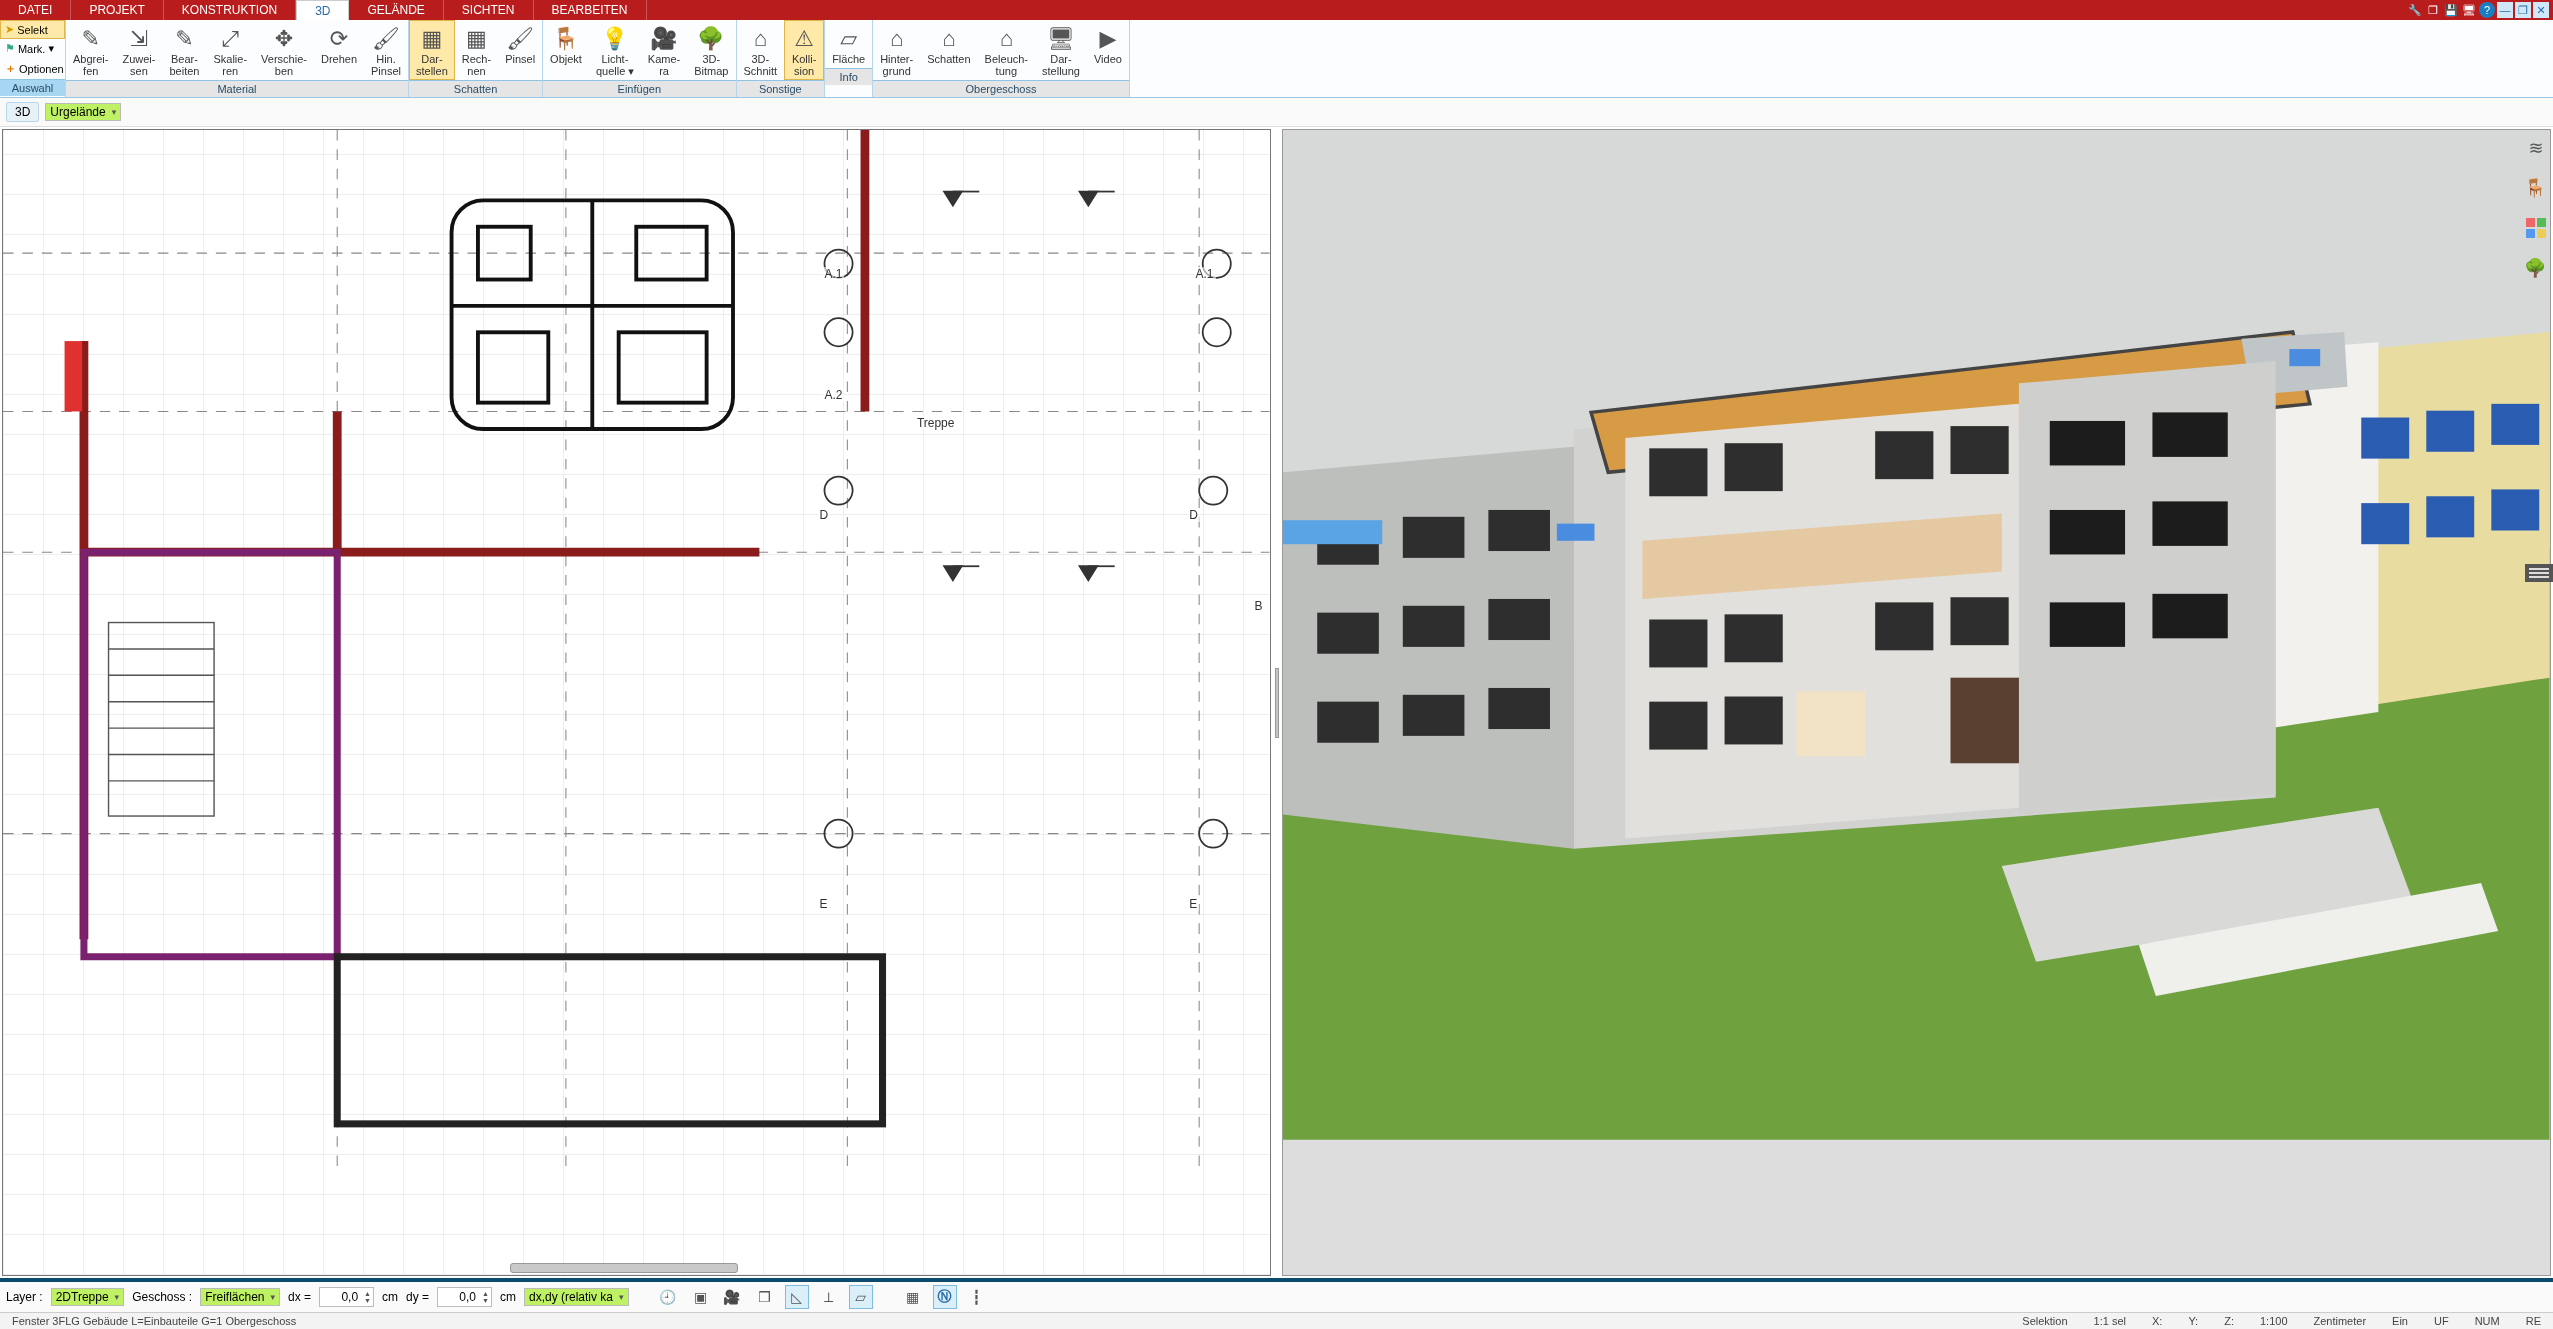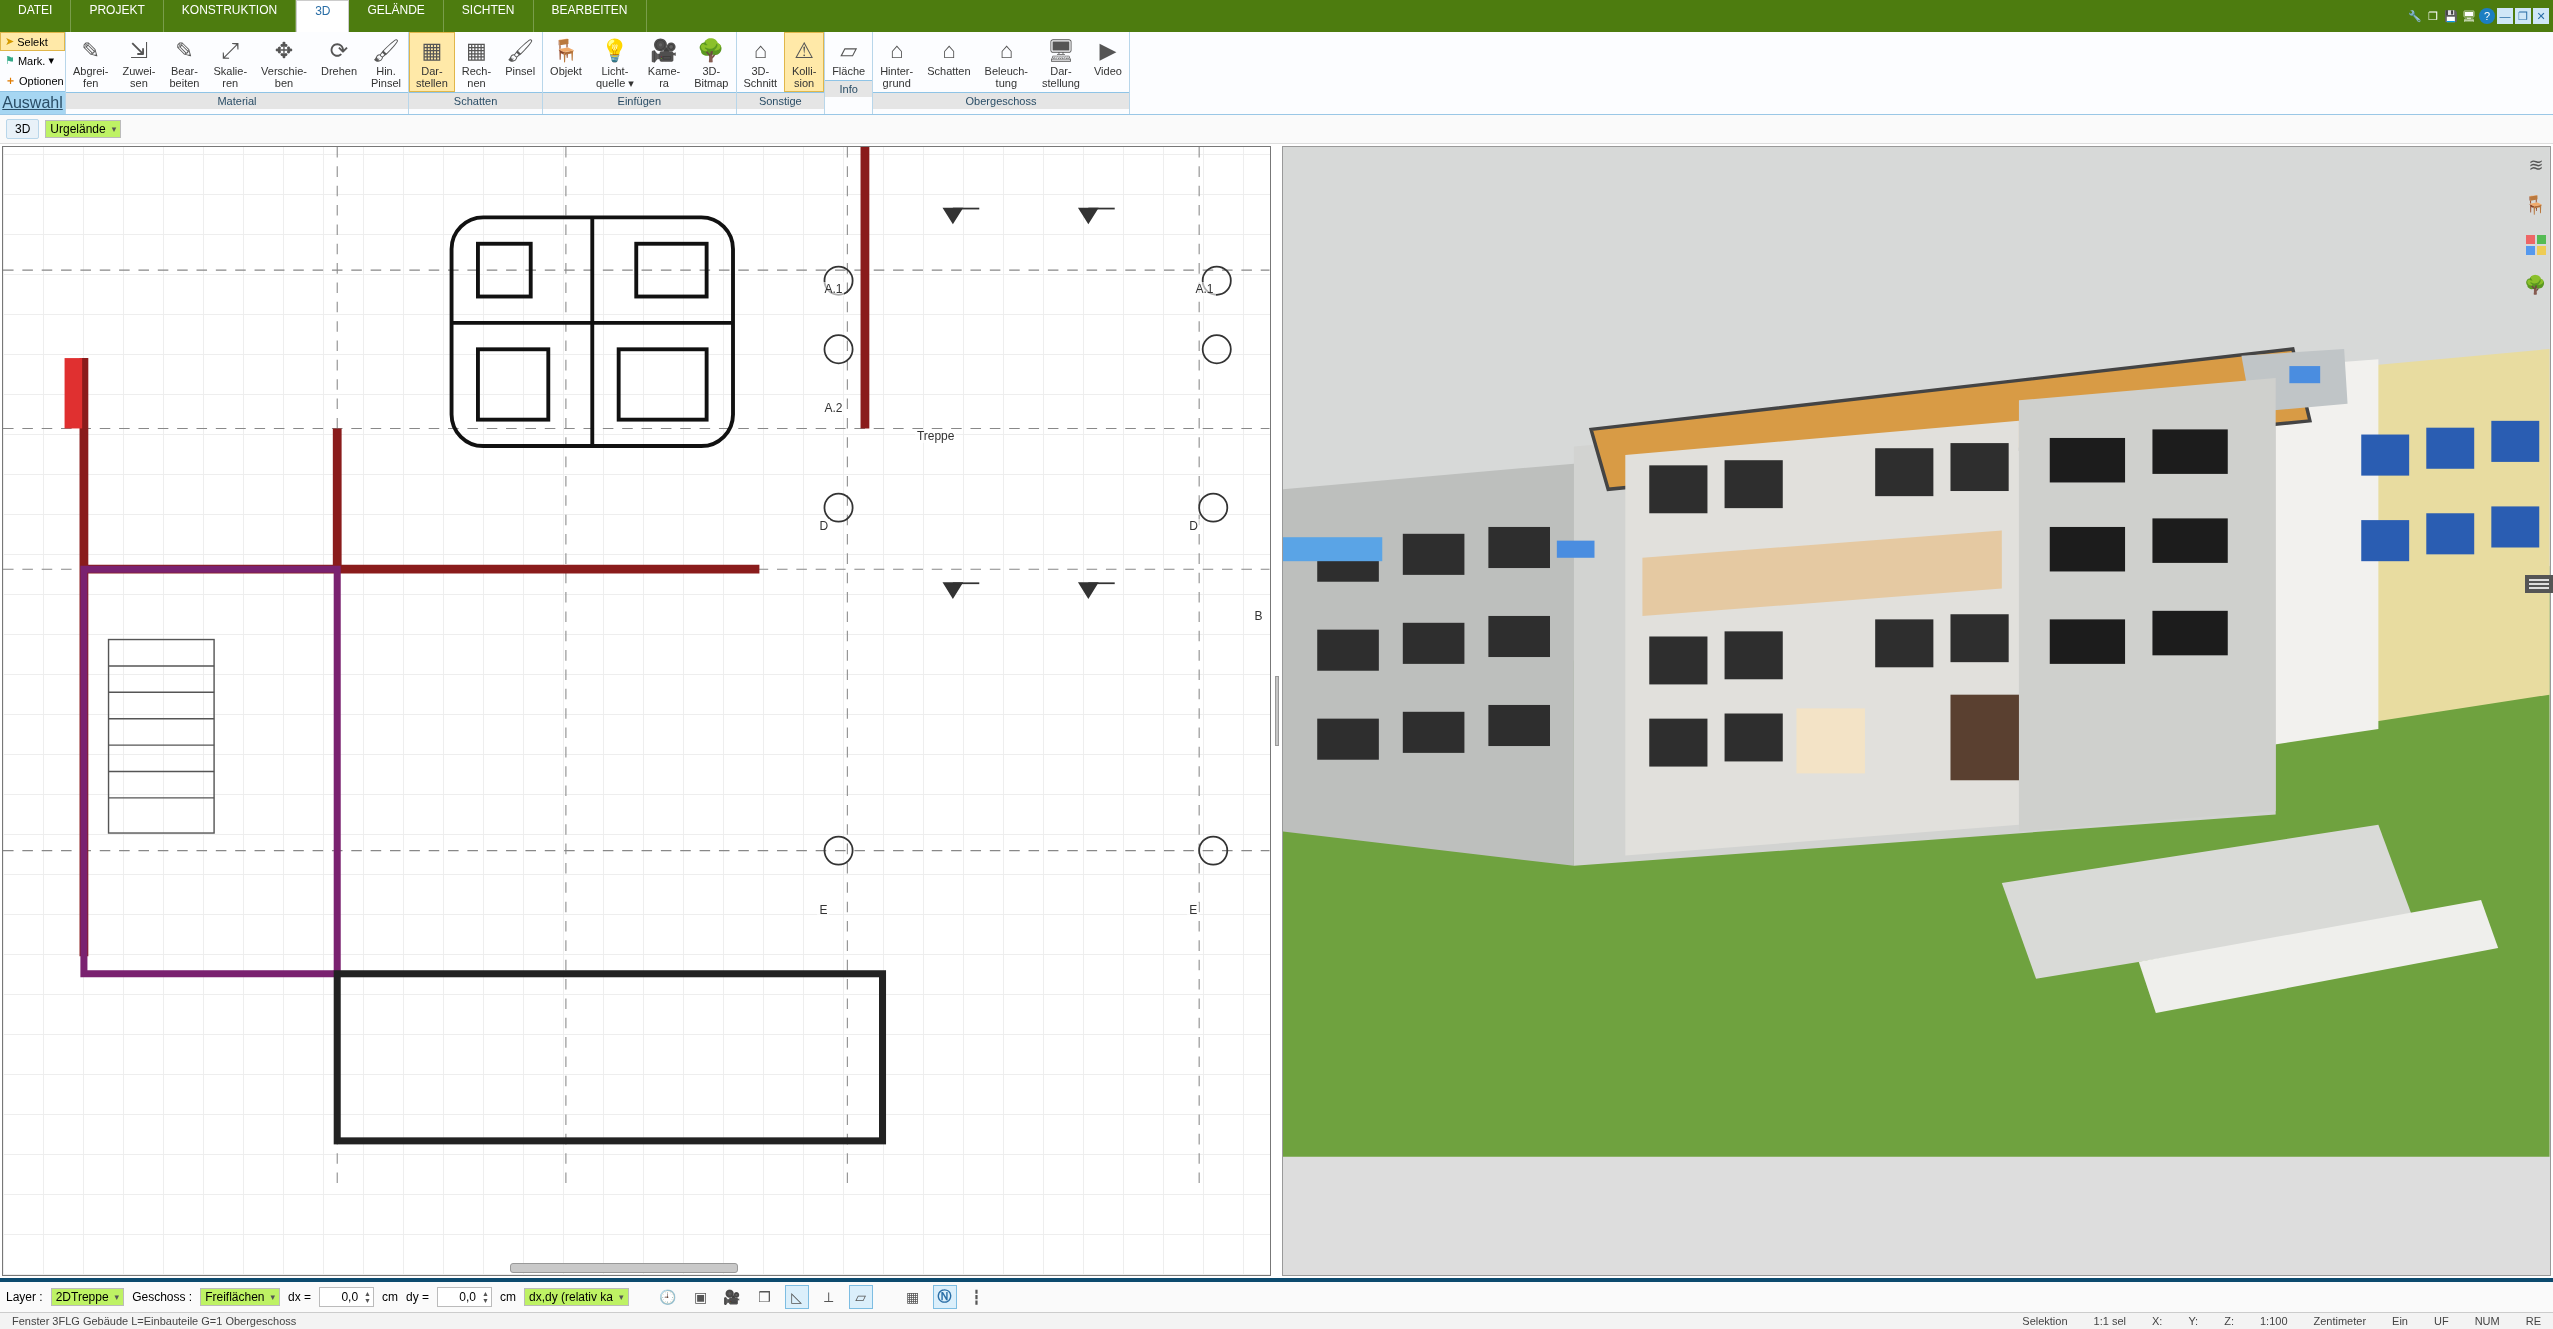--- a/index.html
+++ b/index.html
@@ -6,22 +6,22 @@
   html, body {
     width: 100%; height: 100%;
     font-family: "Segoe UI", Tahoma, sans-serif;
     font-size: 12px;
     background: #fff;
     overflow: hidden;
   }
   
   .menubar {
     display: flex;
-    height: 32px;
-    background: #4d7c0f;
+    height: 20px;
+    background: #b91c1c;
     color: #fff;
   }
   .menubar .menu-item {
     padding: 3px 18px;
     font-size: 12px;
     border-right: 1px solid rgba(255,255,255,.25);
     cursor: pointer;
   }
   .menubar .menu-item.active {
     background: #fff;
@@ -81,21 +81,21 @@
     display: flex; align-items: center;
     padding: 2px 4px;
     border: 1px solid transparent;
     cursor: pointer;
     font-size: 11px;
     gap: 3px;
   }
   .selrow.hl { background: #ffe9a8; border-color: #e0b64a; }
   .selpanel .caption {
     text-align: center; background: #a6d6f2; color: #2a4d66;
-    font-size: 16px; padding: 2px 0; border-top: 1px solid #8fc4e6; text-decoration: underline;
+    font-size: 11px; padding: 2px 0; border-top: 1px solid #8fc4e6;
   }
   
   .subbar {
     display: flex; align-items: center; gap: 6px;
     padding: 4px 6px;
     border-bottom: 1px solid #ddd;
     background: #fafafa;
   }
   .tabbadge {
     background: #e8f1f8; border: 1px solid #b8d6ea;

